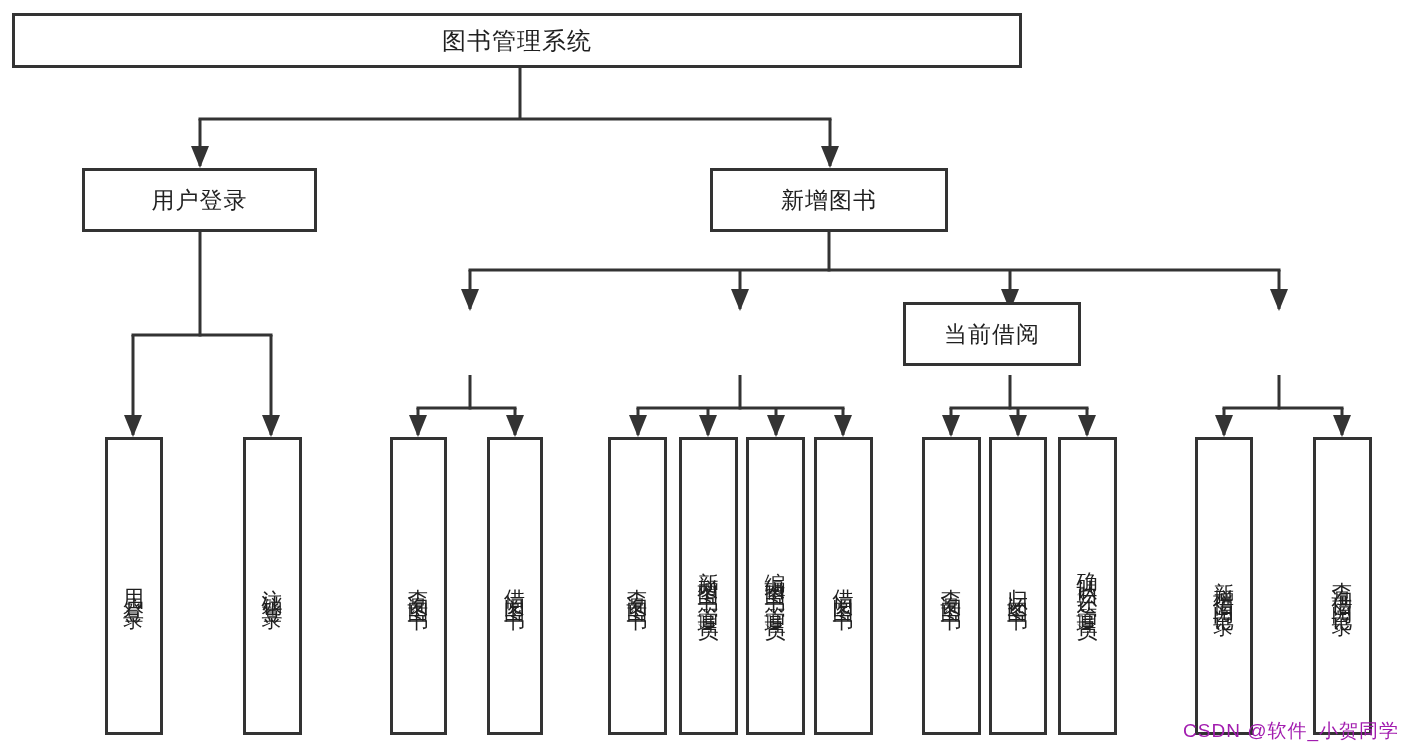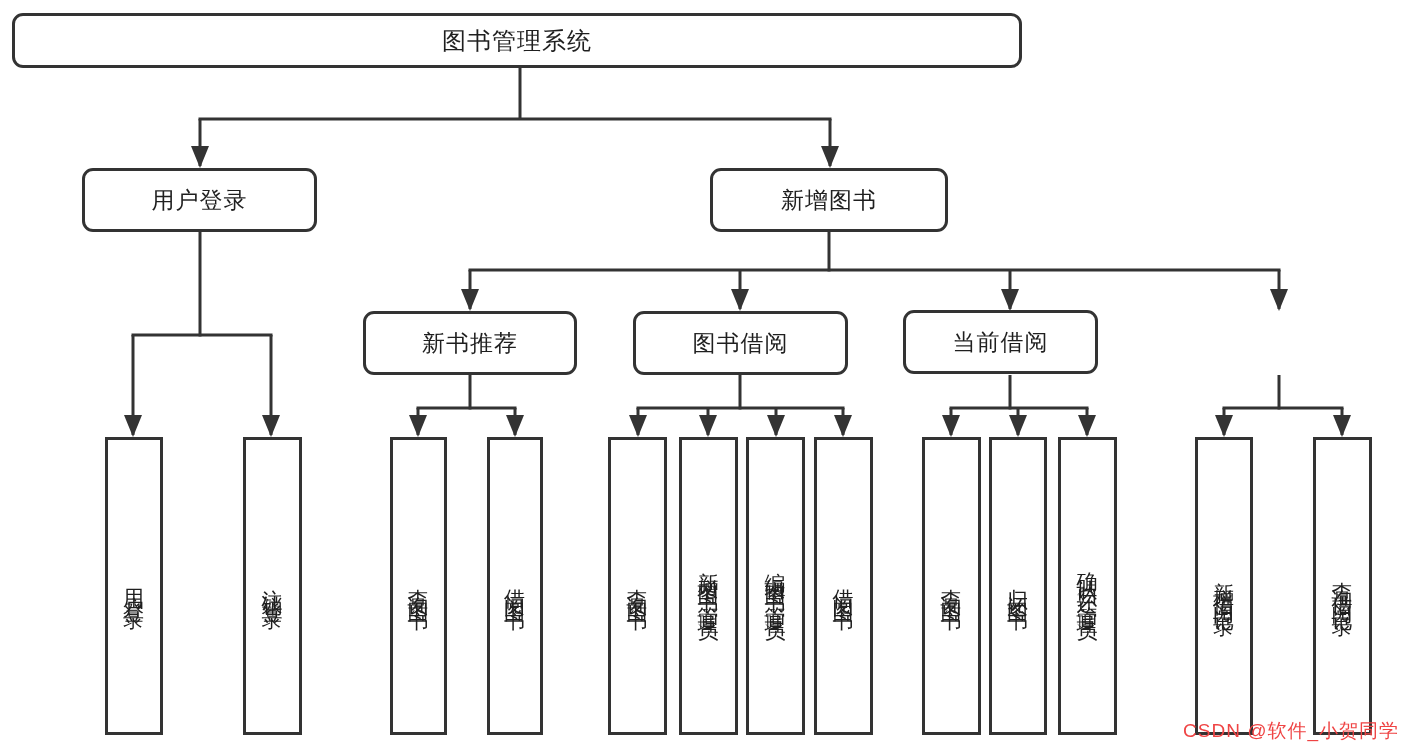--- a/index.html
+++ b/index.html
@@ -18,35 +18,35 @@
     position:absolute;
     box-sizing:border-box;
     border:3px solid #333333;
     background:#ffffff;
     display:flex;
     align-items:center;
     justify-content:center;
     text-align:center;
     color:#1f1f1f;
   }
-  .h{font-size:23px;letter-spacing:1px;border-radius:11px;}
+  .h{font-size:23px;letter-spacing:1px;}
   .root{font-size:24px;}
   .v{
     writing-mode:vertical-rl;
     text-orientation:mixed;
     font-size:21px;
     letter-spacing:7px;
     line-height:1;
   }
   .watermark{
     position:absolute;
     right:6px;
     bottom:3px;
     font-size:19px;
-    color:#ef4444;
+    color:#a21caf;
     letter-spacing:1px;
     white-space:nowrap;
   }
 </style>
 </head>
 <body>
 
 <div id="canvas">
 
   <svg class="wires" width="1405" height="747">
@@ -91,23 +91,21 @@
     <path class="arrow" d="M1087 408 V435"></path>
     <path class="arrow" d="M1224 408 V435"></path>
     <path class="arrow" d="M1342 408 V435"></path>
   </svg>
 
   <div class="box h root" style="left:12px;top:13px;width:1010px;height:55px">图书管理系统</div>
 
   <div class="box h" style="left:82px;top:168px;width:235px;height:64px">用户登录</div>
   <div class="box h" style="left:710px;top:168px;width:238px;height:64px">新增图书</div>
 
-  <div class="box h" style="left:363px;top:311px;width:214px;height:64px">新书推荐</div>
-  <div class="box h" style="left:633px;top:311px;width:215px;height:64px">图书借阅</div>
-  <div class="box h" style="left:903px;top:310px;width:195px;height:64px">当前借阅</div>
+  <div class="box h" style="left:903px;top:302px;width:178px;height:64px">当前借阅</div>
 
   <div class="box v" style="left:105px;top:437px;width:58px;height:298px">用户登录</div>
   <div class="box v" style="left:243px;top:437px;width:59px;height:298px">注销登录</div>
 
   <div class="box v" style="left:390px;top:437px;width:57px;height:298px">查询图书</div>
   <div class="box v" style="left:487px;top:437px;width:56px;height:298px">借阅图书</div>
 
   <div class="box v" style="left:608px;top:437px;width:59px;height:298px">查询图书</div>
   <div class="box v" style="left:679px;top:437px;width:59px;height:298px">新增图书（管理员）</div>
   <div class="box v" style="left:746px;top:437px;width:59px;height:298px">编辑图书（管理员）</div>

